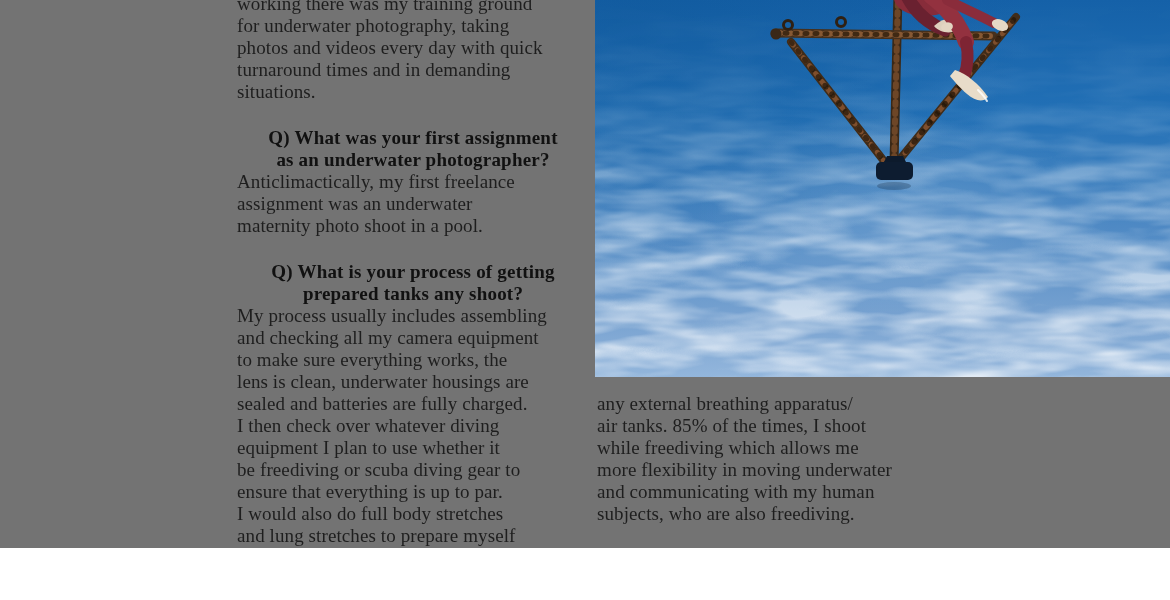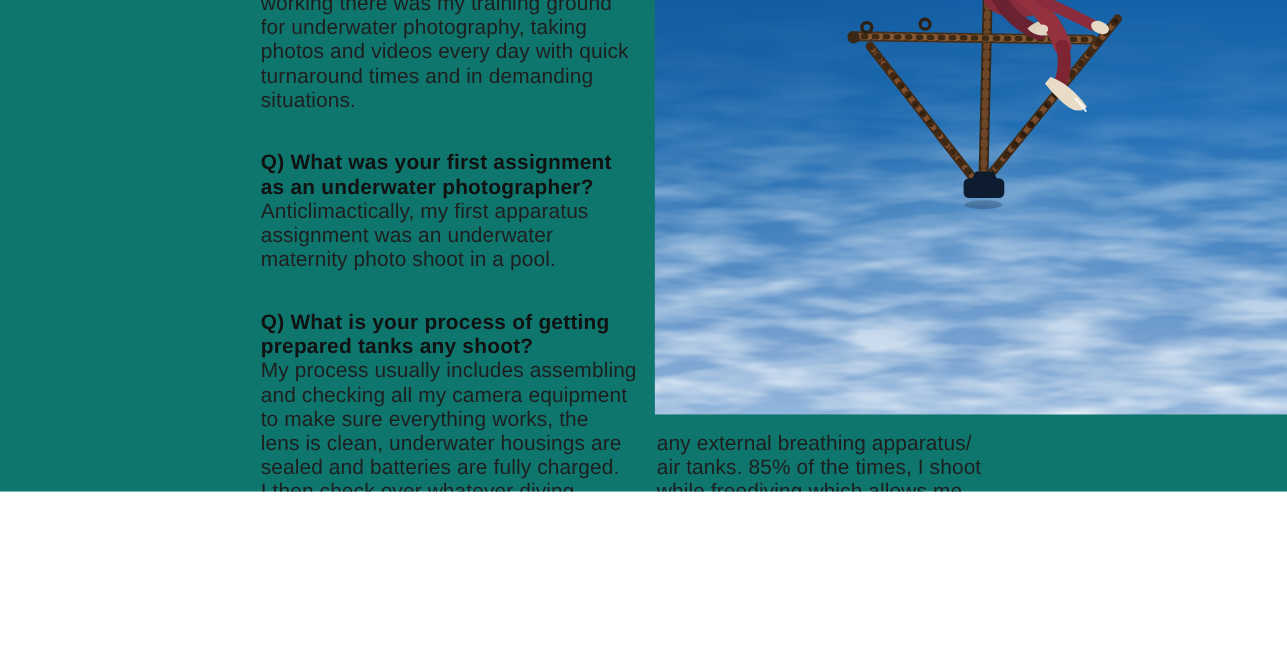--- a/index.html
+++ b/index.html
@@ -1,41 +1,41 @@
 <!DOCTYPE html>
 <html><head>
 <meta charset="utf-8">
 <style>
   html,body{margin:0;padding:0;background:#ffffff;}
-  .page{position:relative;width:1170px;height:447px;overflow:hidden;background:#0f766e;
-        font-family:Liberation Sans, sans-serif;color:#1d1d1d;}
+  .page{position:relative;width:1170px;height:548px;overflow:hidden;background:#737373;
+        font-family:Liberation Serif, serif;color:#1d1d1d;}
   .col{position:absolute;}
   .col-left{left:237px;top:-7px;width:352px;}
   .col-right{left:597px;top:393px;width:360px;}
   p.body{margin:0;font-size:19px;line-height:22px;white-space:pre-line;
          letter-spacing:.1px;color:#1e1e1e;}
-  p.body.q{margin-top:35px;font-weight:700;color:#111111;letter-spacing:.2px;}
+  p.body.q{margin-top:24px;font-weight:700;color:#111111;letter-spacing:.2px;text-align:center;}
   p.body.first{margin-top:0;}
   .photo{position:absolute;left:595px;top:0;width:575px;height:377px;overflow:hidden;}
   .photo svg{display:block;}
 </style>
 </head>
 <body>
 
 <div class="page">
 
   <div class="col col-left">
     <p class="body first">working there was my training ground
 for underwater photography, taking
 photos and videos every day with quick
 turnaround times and in demanding
 situations.</p>
     <p class="body q">Q) What was your first assignment
 as an underwater photographer?</p>
-    <p class="body">Anticlimactically, my first apparatus
+    <p class="body">Anticlimactically, my first freelance
 assignment was an underwater
 maternity photo shoot in a pool.</p>
     <p class="body q">Q) What is your process of getting
 prepared tanks any shoot?</p>
     <p class="body">My process usually includes assembling
 and checking all my camera equipment
 to make sure everything works, the
 lens is clean, underwater housings are
 sealed and batteries are fully charged.
 I then check over whatever diving

